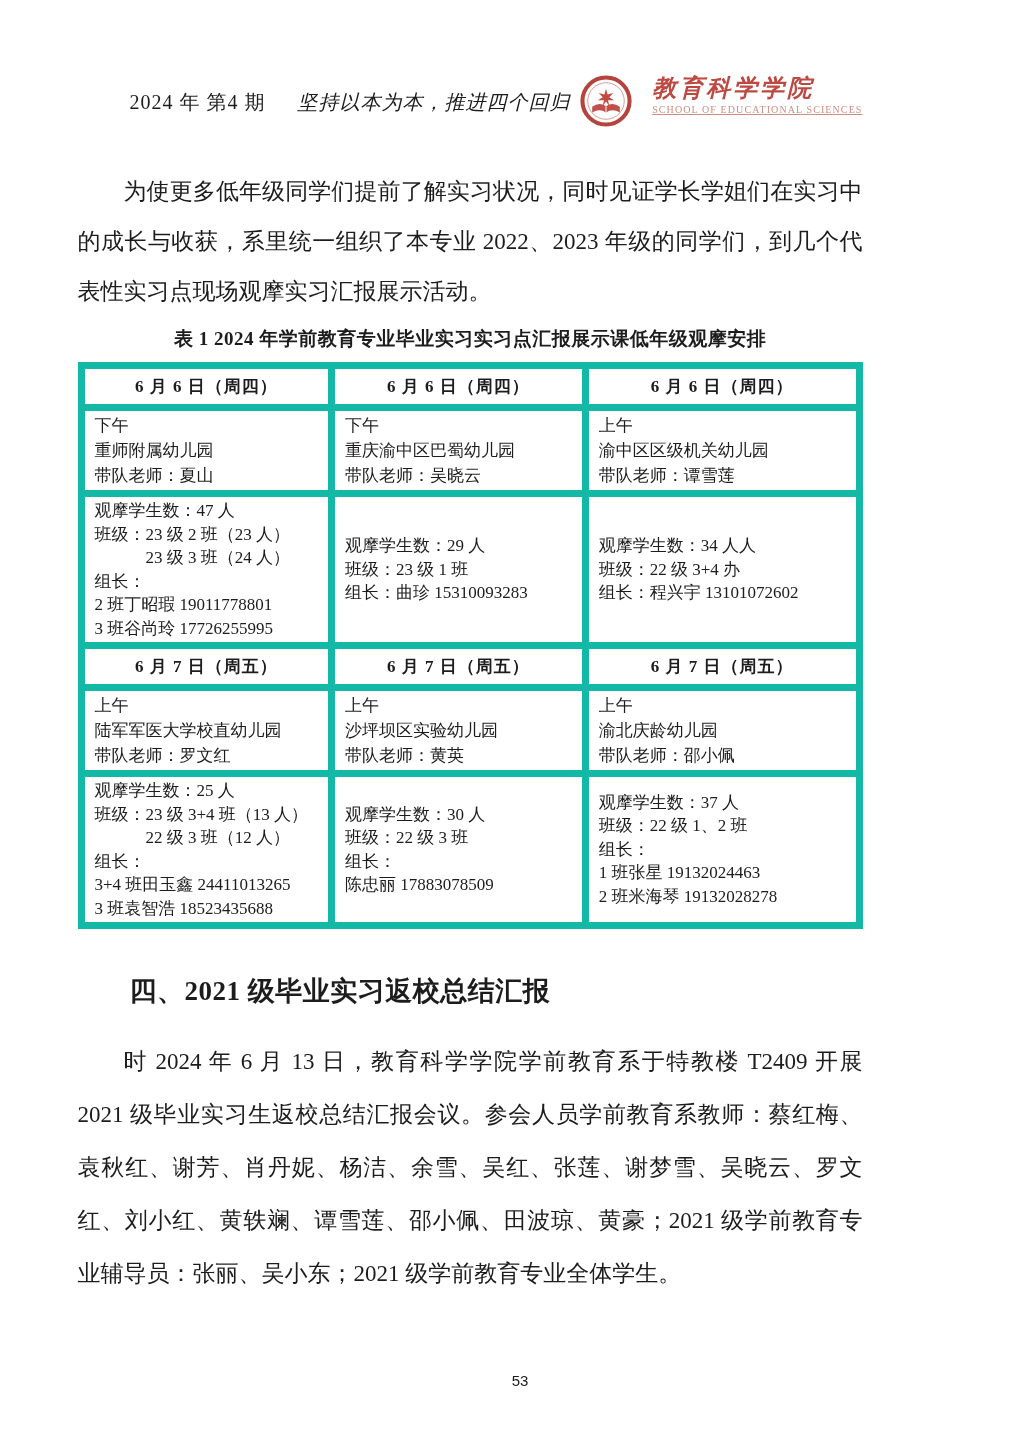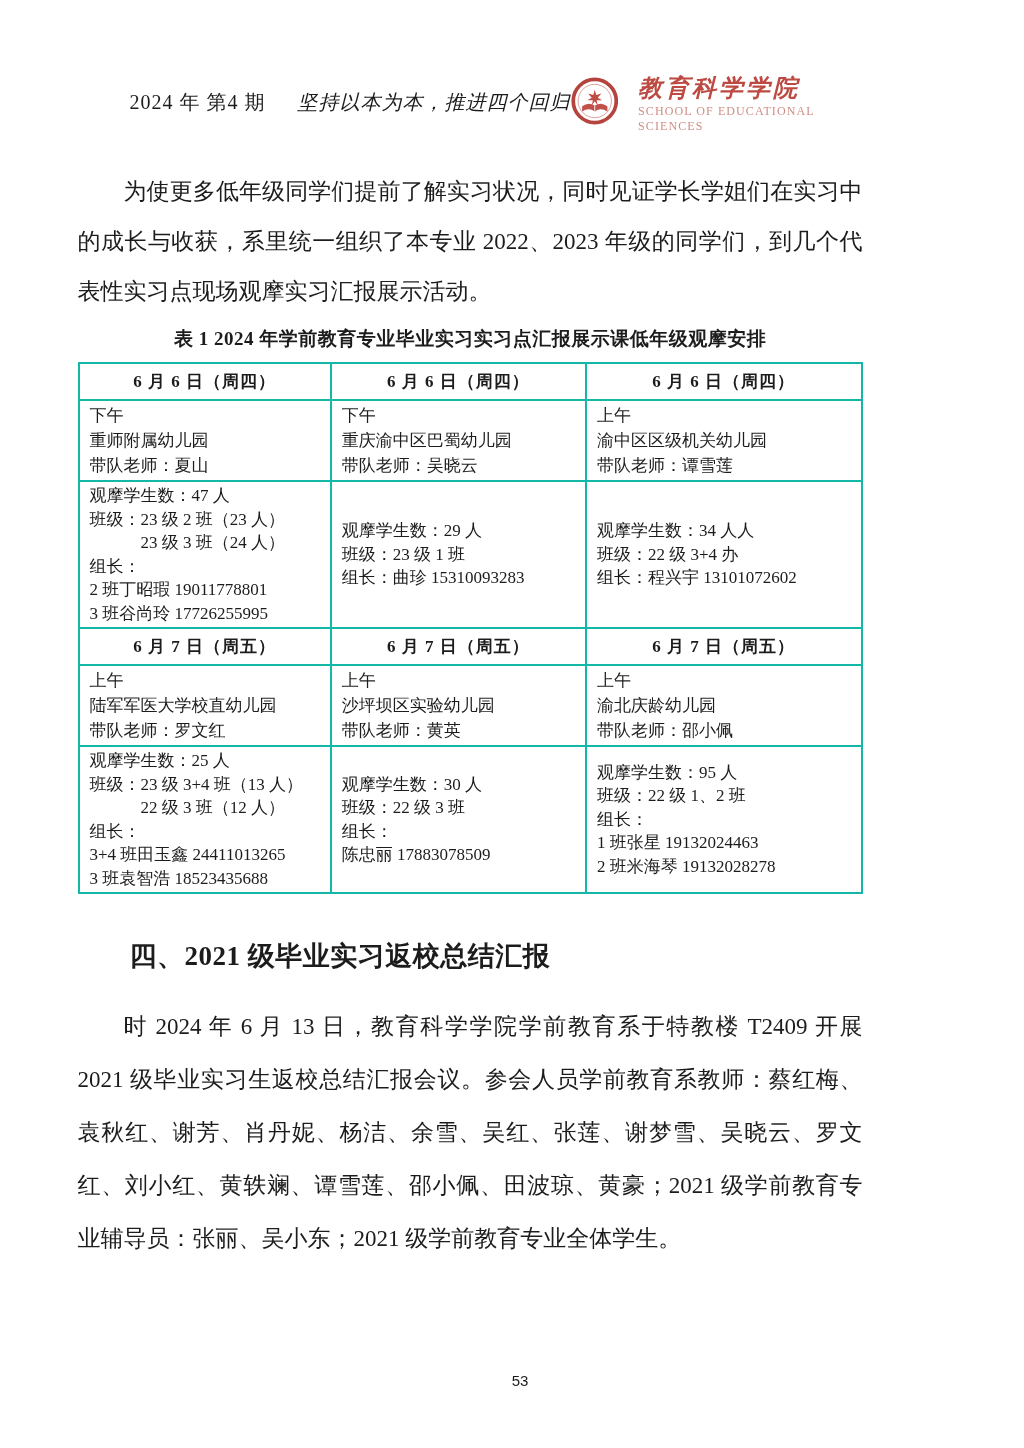--- a/index.html
+++ b/index.html
@@ -16,36 +16,36 @@
   }
   
   .header { display:flex; justify-content:space-between; align-items:flex-start; height:64px; }
   .header-text { padding-left:52px; padding-top:16px; font-size:20px; white-space:nowrap; letter-spacing:1px; }
   .issue { font-weight:500; }
   .slogan { font-style:italic; margin-left:26px; font-weight:500; }
   .logo { display:flex; align-items:flex-start; gap:20px; margin-top:2px; }
   .emblem { width:52px; height:52px; }
   .logo-text { display:flex; flex-direction:column; }
   .logo-cn { font-size:24px; font-weight:bold; color:#bd4a42; letter-spacing:3px; font-style:italic; line-height:26px; }
-  .logo-en { font-size:12px; color:#cf8d85; letter-spacing:1.1px; margin-top:3px; }
+  .logo-en { font-size:10px; color:#cf8d85; letter-spacing:1.1px; margin-top:3px;text-decoration:underline; }
   
   .para {
     font-size:23px; line-height:50px;
     text-align:justify; text-indent:2em;
     margin:30px 0 0 0;
   }
   .para2 { line-height:53px; margin-top:26px; }
   
   .tbl-caption { margin-top:9px; font-size:19px; font-weight:bold; text-align:center; letter-spacing:0.5px; }
   table.schedule {
     margin-top:10px; width:100%;
     border-collapse:collapse; table-layout:fixed;
     border:2px solid #1f1f1f;
   }
-  table.schedule td { border:2px solid #14b8a6; padding:2px 10px; font-size:17px; }
+  table.schedule td { border:7px solid #14b8a6; padding:2px 10px; font-size:17px; }
   .date-row td { height:31px; text-align:center; vertical-align:middle; font-weight:bold; font-size:19px; letter-spacing:1px; }
   .site-row td { height:64px; vertical-align:top; padding-top:7px; line-height:25px; }
   .stats-row td { height:129px; vertical-align:middle; line-height:23.5px; }
   .stats-row td div, .site-row td div { white-space:pre-wrap; }
   
   .section-heading { margin:44px 0 0 0; padding-left:52px; font-size:27px; font-weight:bold; letter-spacing:0.5px; }
   
   .page-number { position:absolute; left:16px; right:0; bottom:76px; text-align:center; font-size:15px; font-family:"Liberation Sans","DejaVu Sans",sans-serif; }
 </style>
 </head>
@@ -159,21 +159,21 @@
             <div>3+4 班田玉鑫 24411013265</div>
             <div>3 班袁智浩 18523435688</div>
           </td>
       <td>
             <div>观摩学生数：30 人</div>
             <div>班级：22 级 3 班</div>
             <div>组长：</div>
             <div>陈忠丽 17883078509</div>
           </td>
       <td>
-            <div>观摩学生数：95 人</div>
+            <div>观摩学生数：37 人</div>
             <div>班级：22 级 1、2 班</div>
             <div>组长：</div>
             <div>1 班张星 19132024463</div>
             <div>2 班米海琴 19132028278</div>
           </td>
     </tr>
   </tbody>
     </table>
 
   <h2 class="section-heading">四、2021 级毕业实习返校总结汇报</h2>

